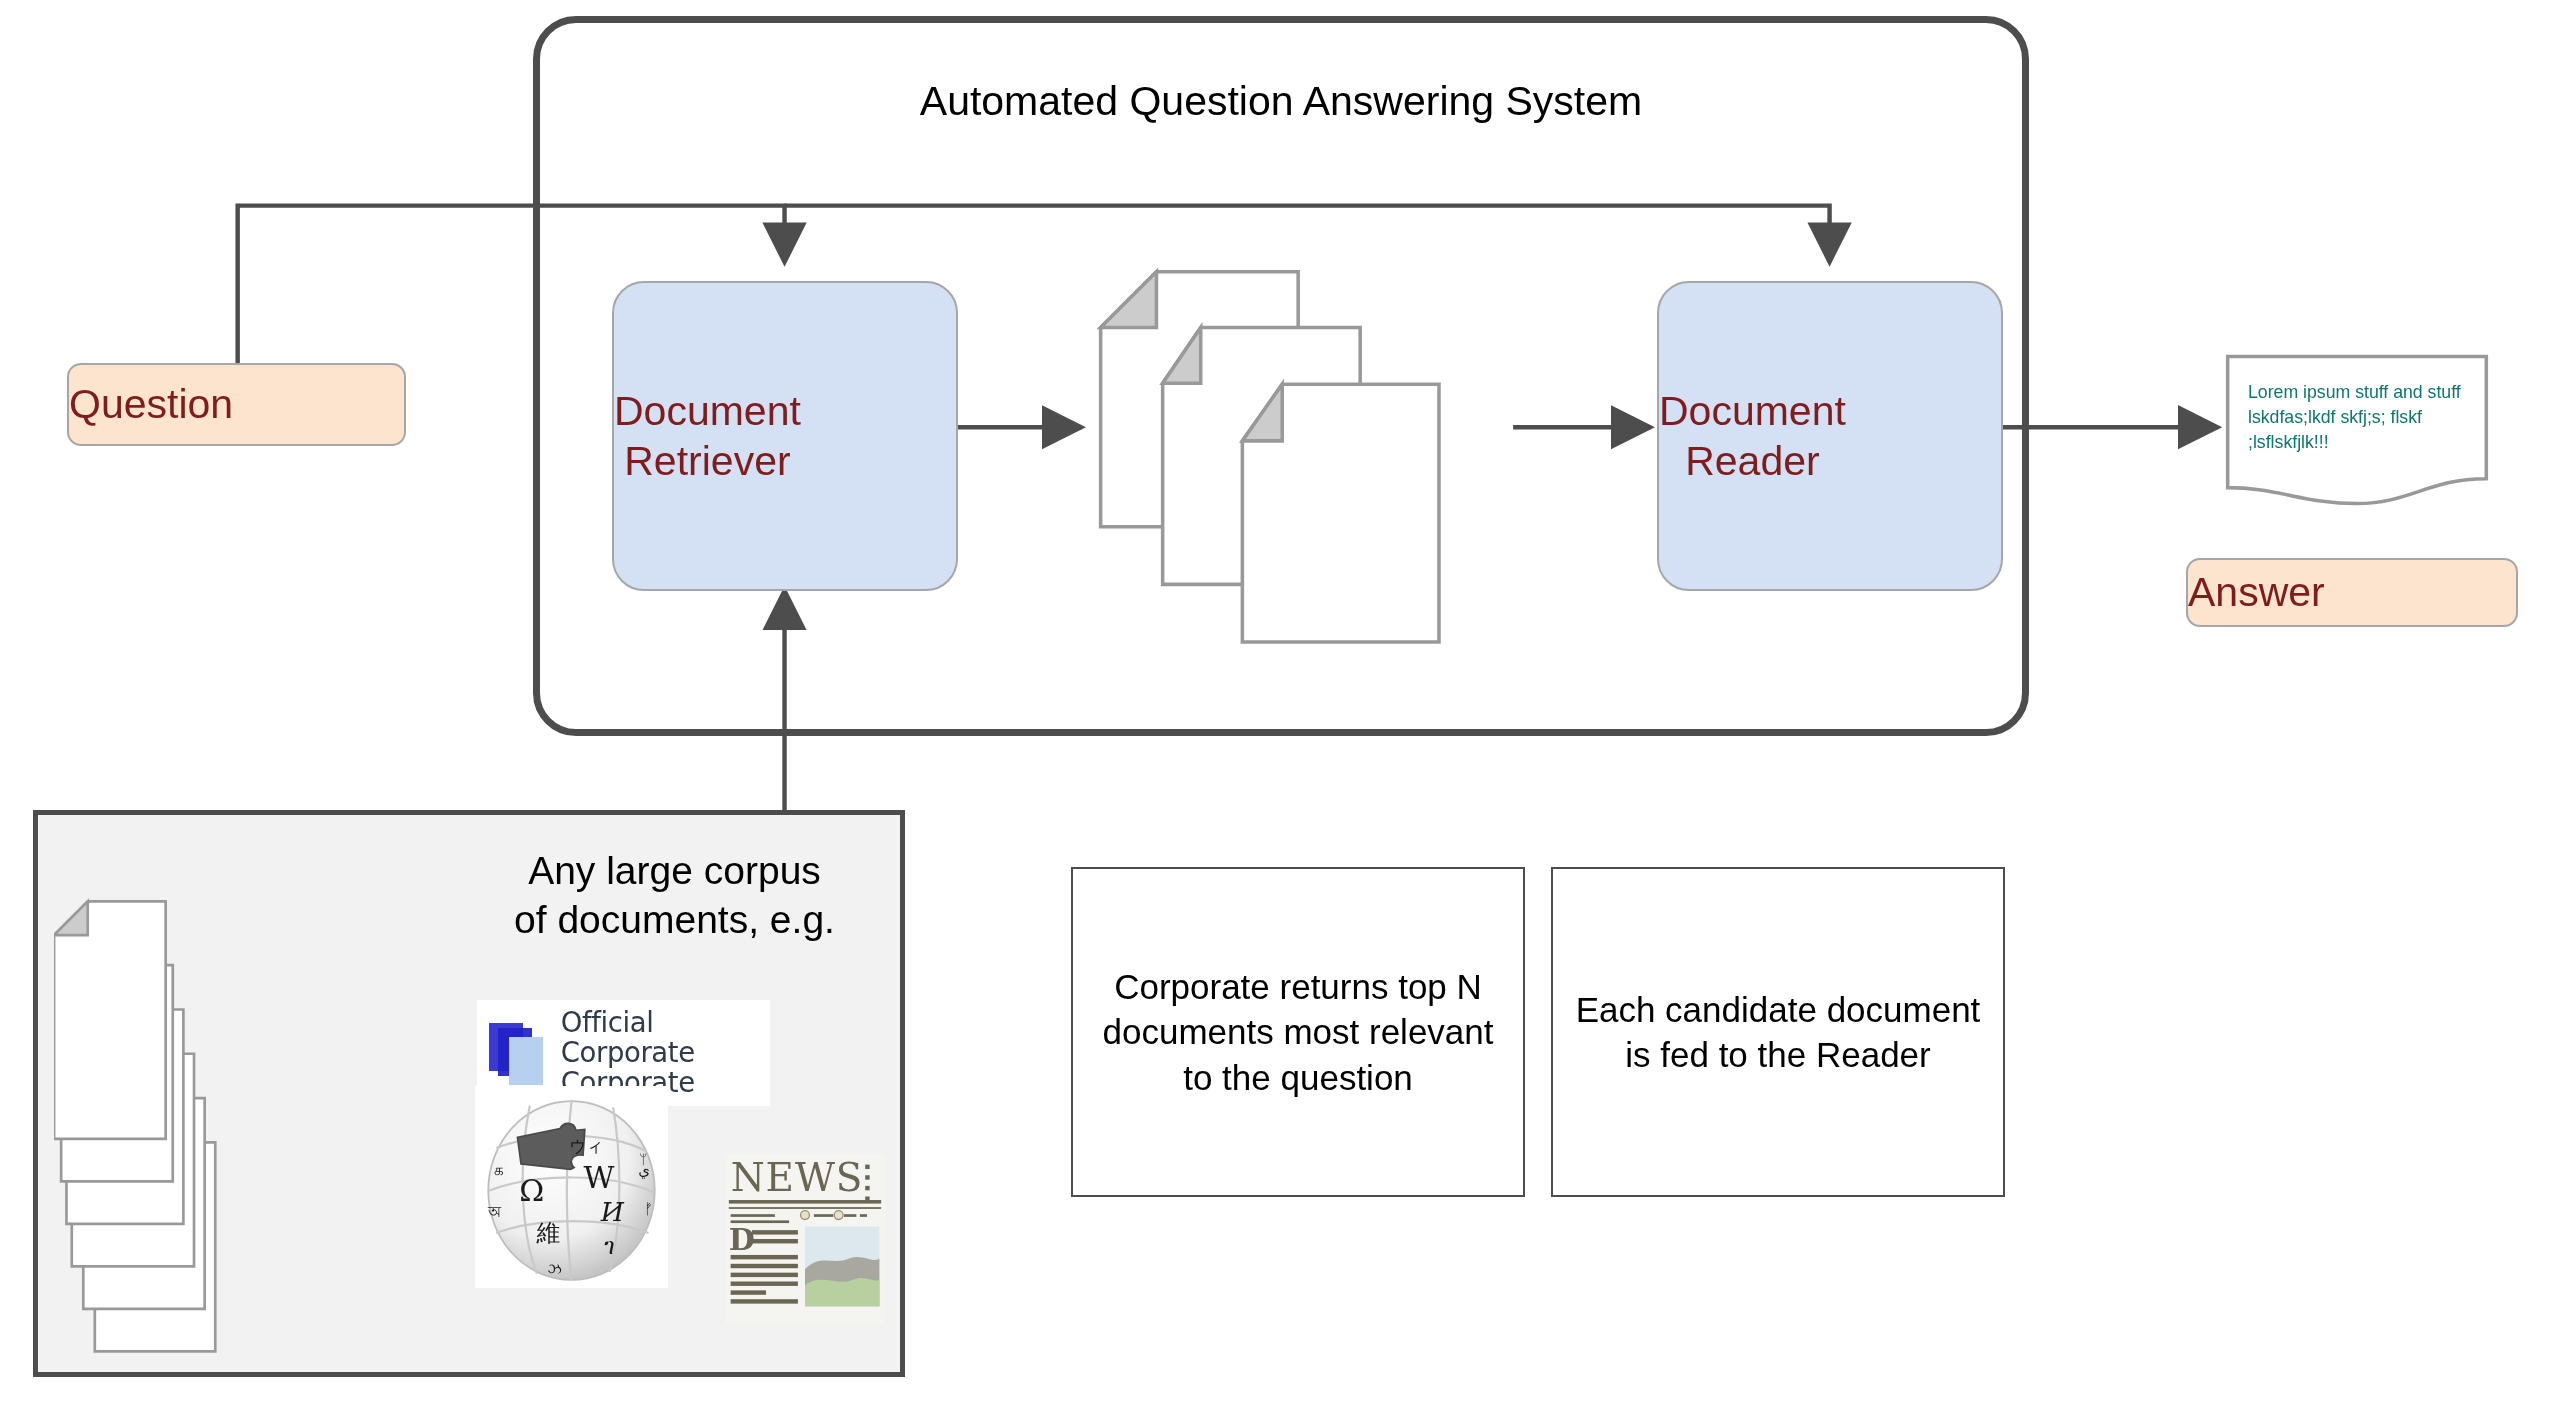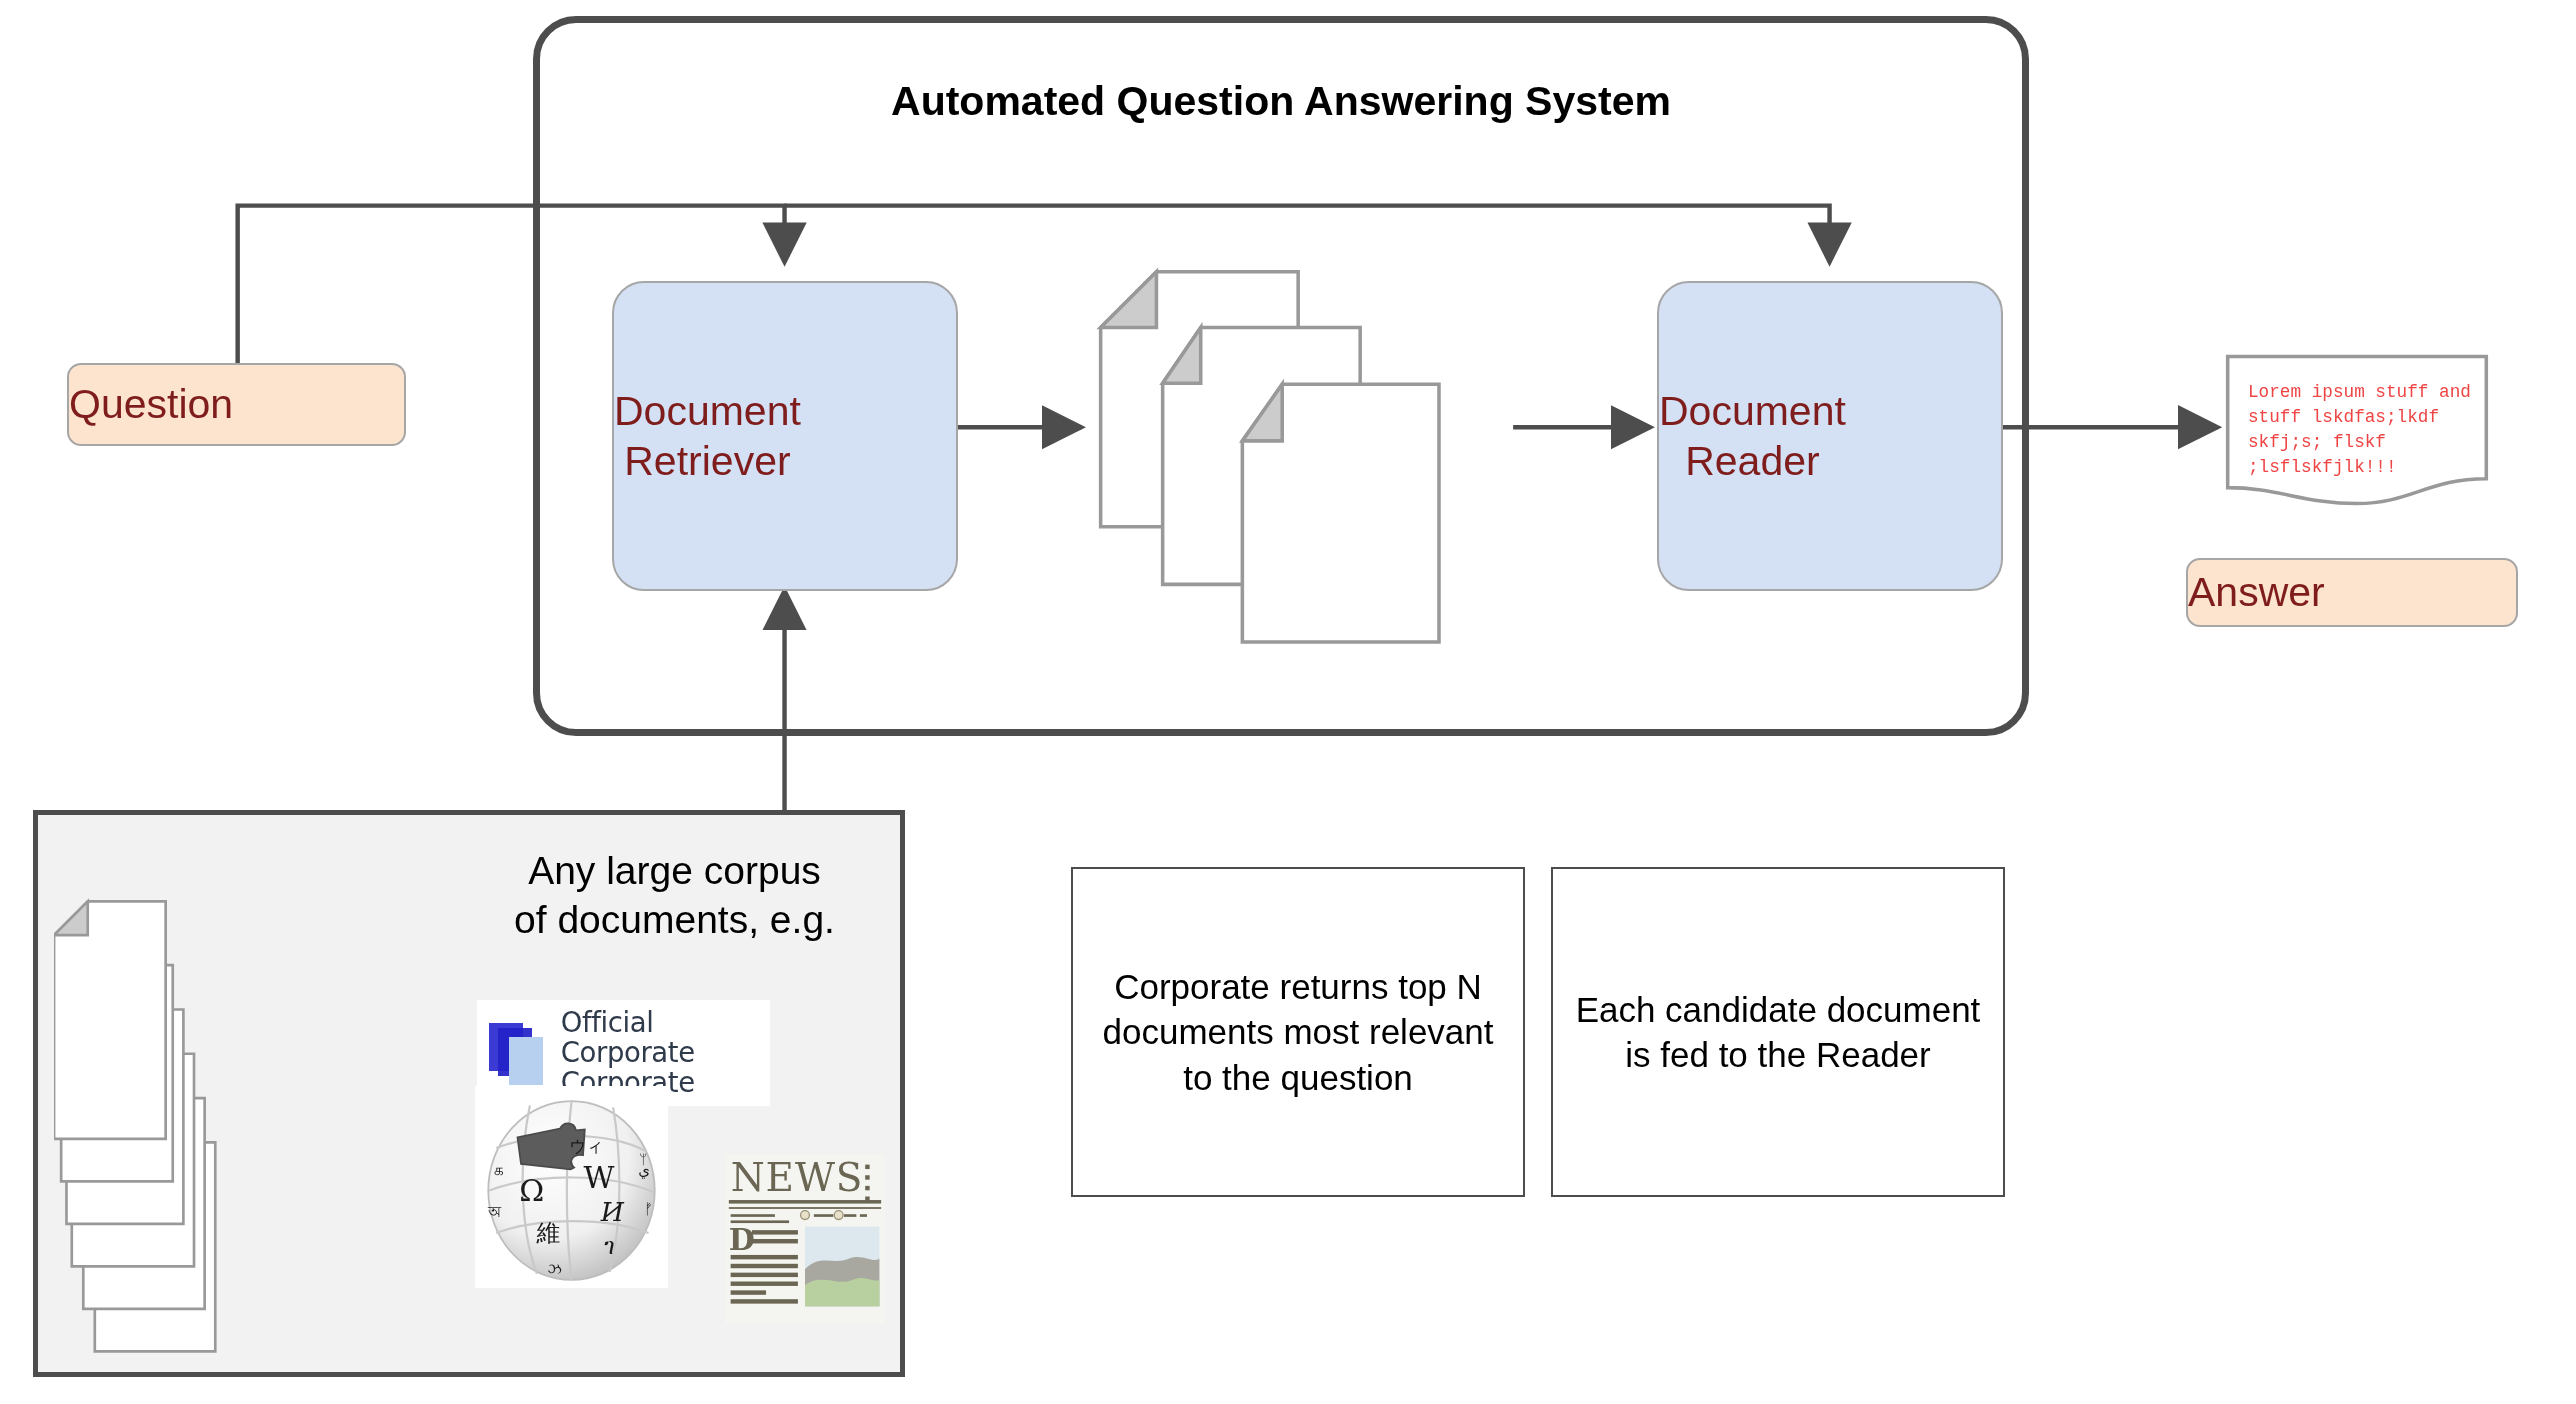--- a/index.html
+++ b/index.html
@@ -49,21 +49,20 @@
   }
   #system-title {
     position: absolute;
     left: 533px;
     top: 78px;
     width: 1496px;
     font-size: 41px;
     color: #000;
     text-align: center;
     line-height: 1.15;
-    font-weight: bold;
   }
 
   
   .proc-box {
     background: #d4e1f5;
     border: 2.7px solid #a6a6a6;
     border-radius: 32px;
     font-size: 41px;
     line-height: 1.22;
     margin-top: 10px;
@@ -90,23 +89,22 @@
     height: 155px;
   }
   #answer-doc svg { position: absolute; left: 0; top: 0; }
   #answer-doc-text {
     position: absolute;
     left: 24px;
     top: 26.6px;
     width: 226px;
     font-size: 17.7px;
     line-height: 1.42;
-    color: #ef4444;
+    color: #0f766e;
     text-align: left;
-    font-family: Liberation Mono, monospace;
   }
 
   
   #doc-stack {
     position: absolute;
     left: 1074px;
     top: 223px;
     width: 443px;
     height: 434px;
   }

